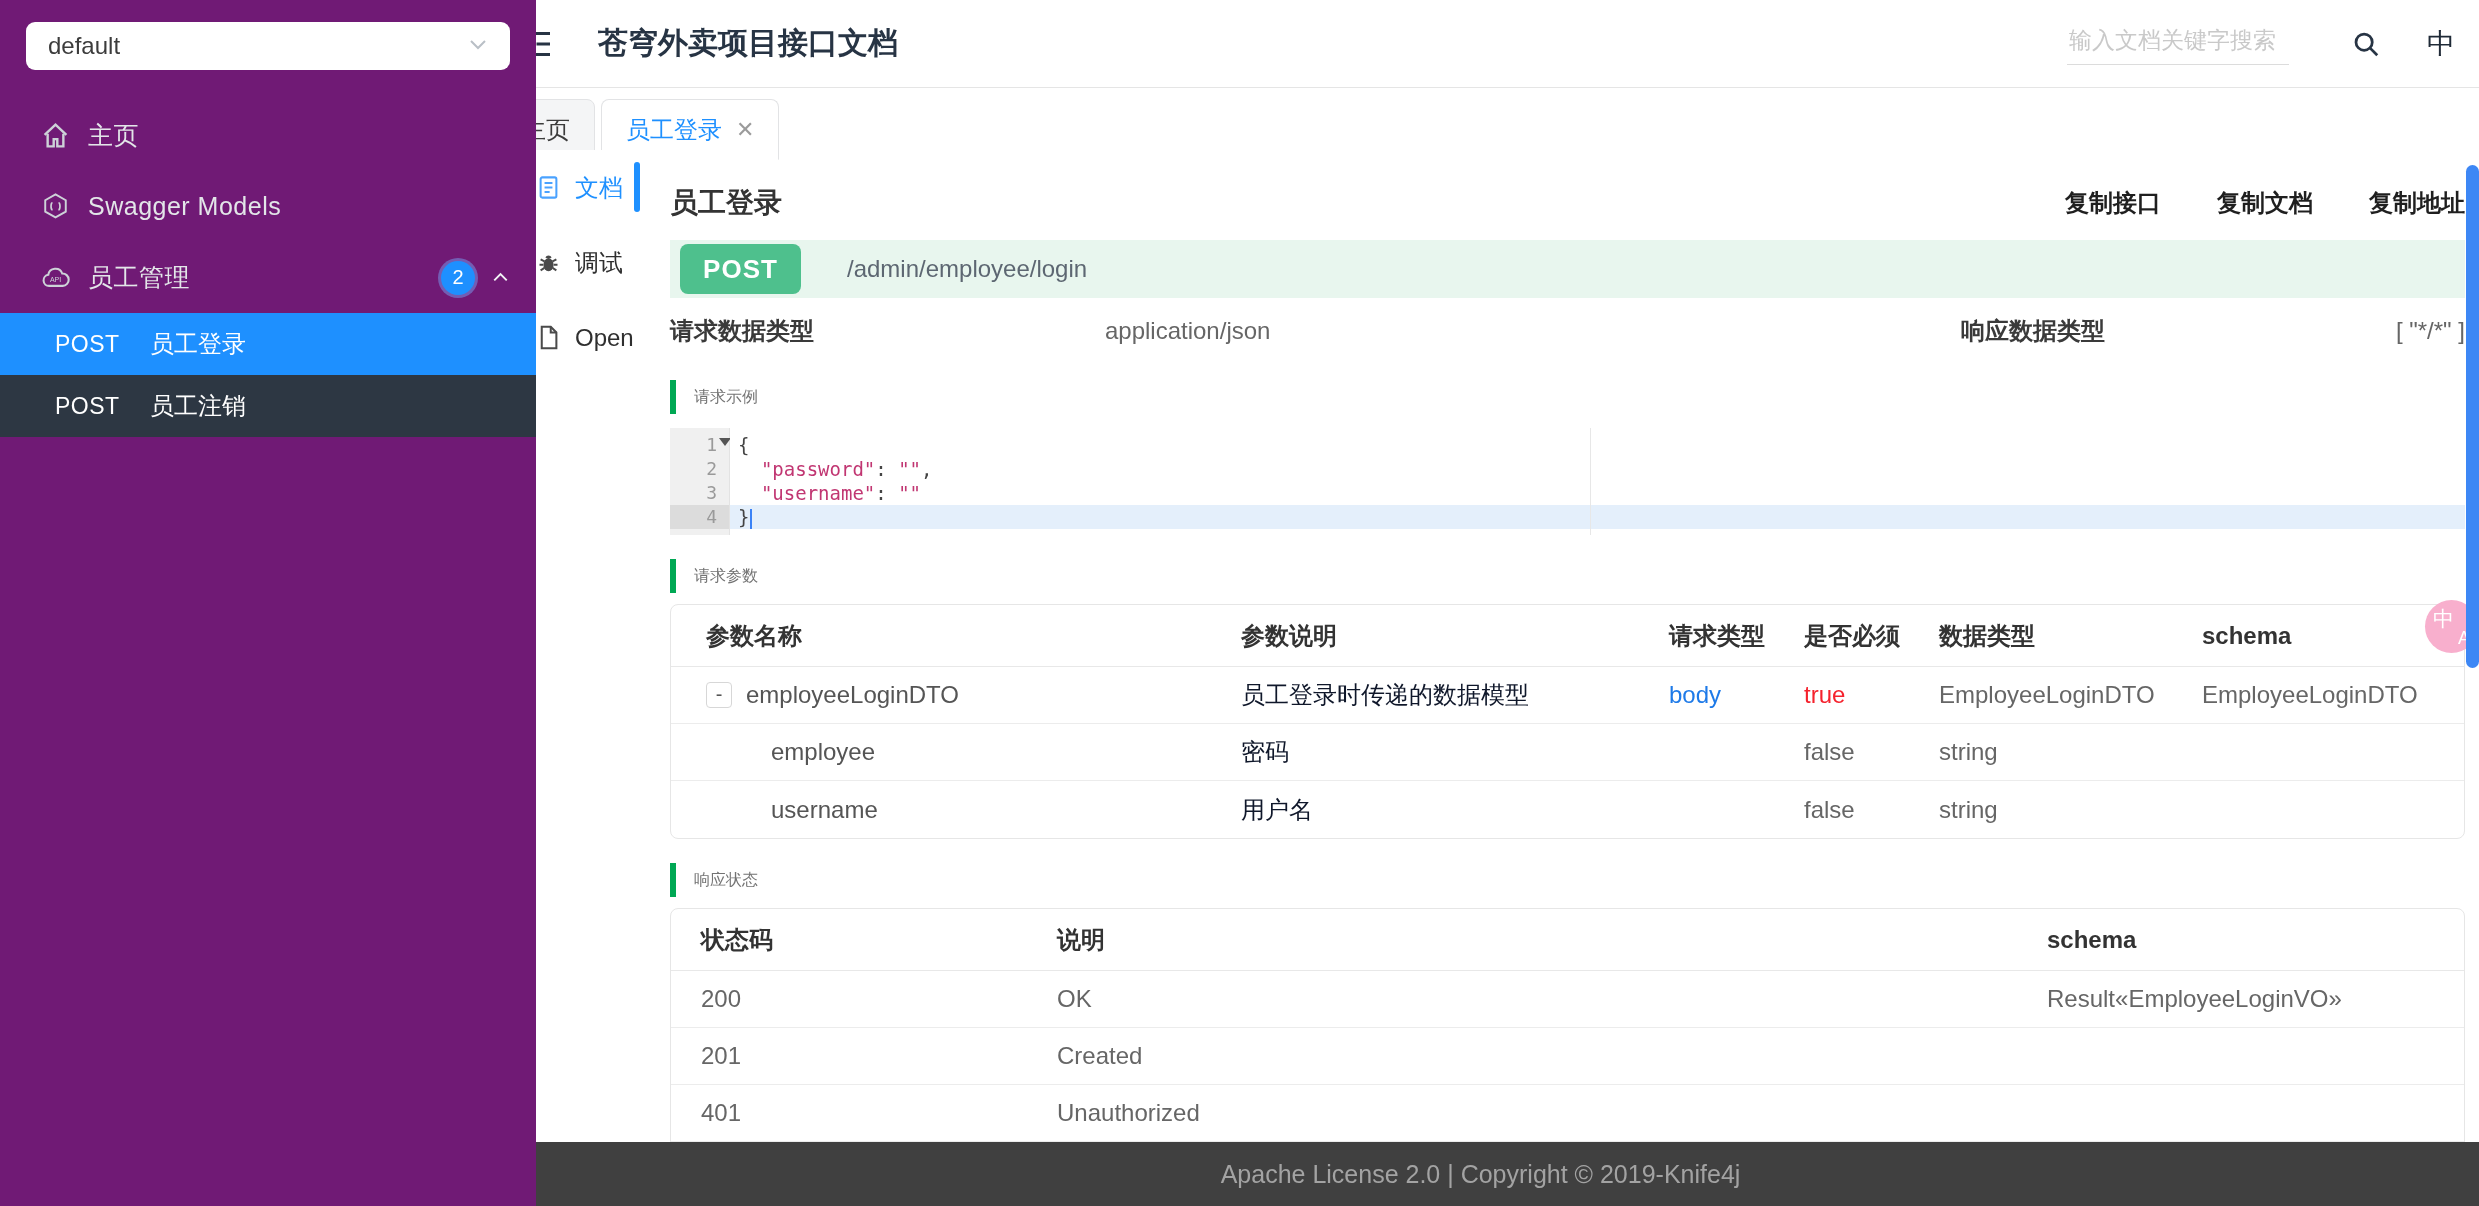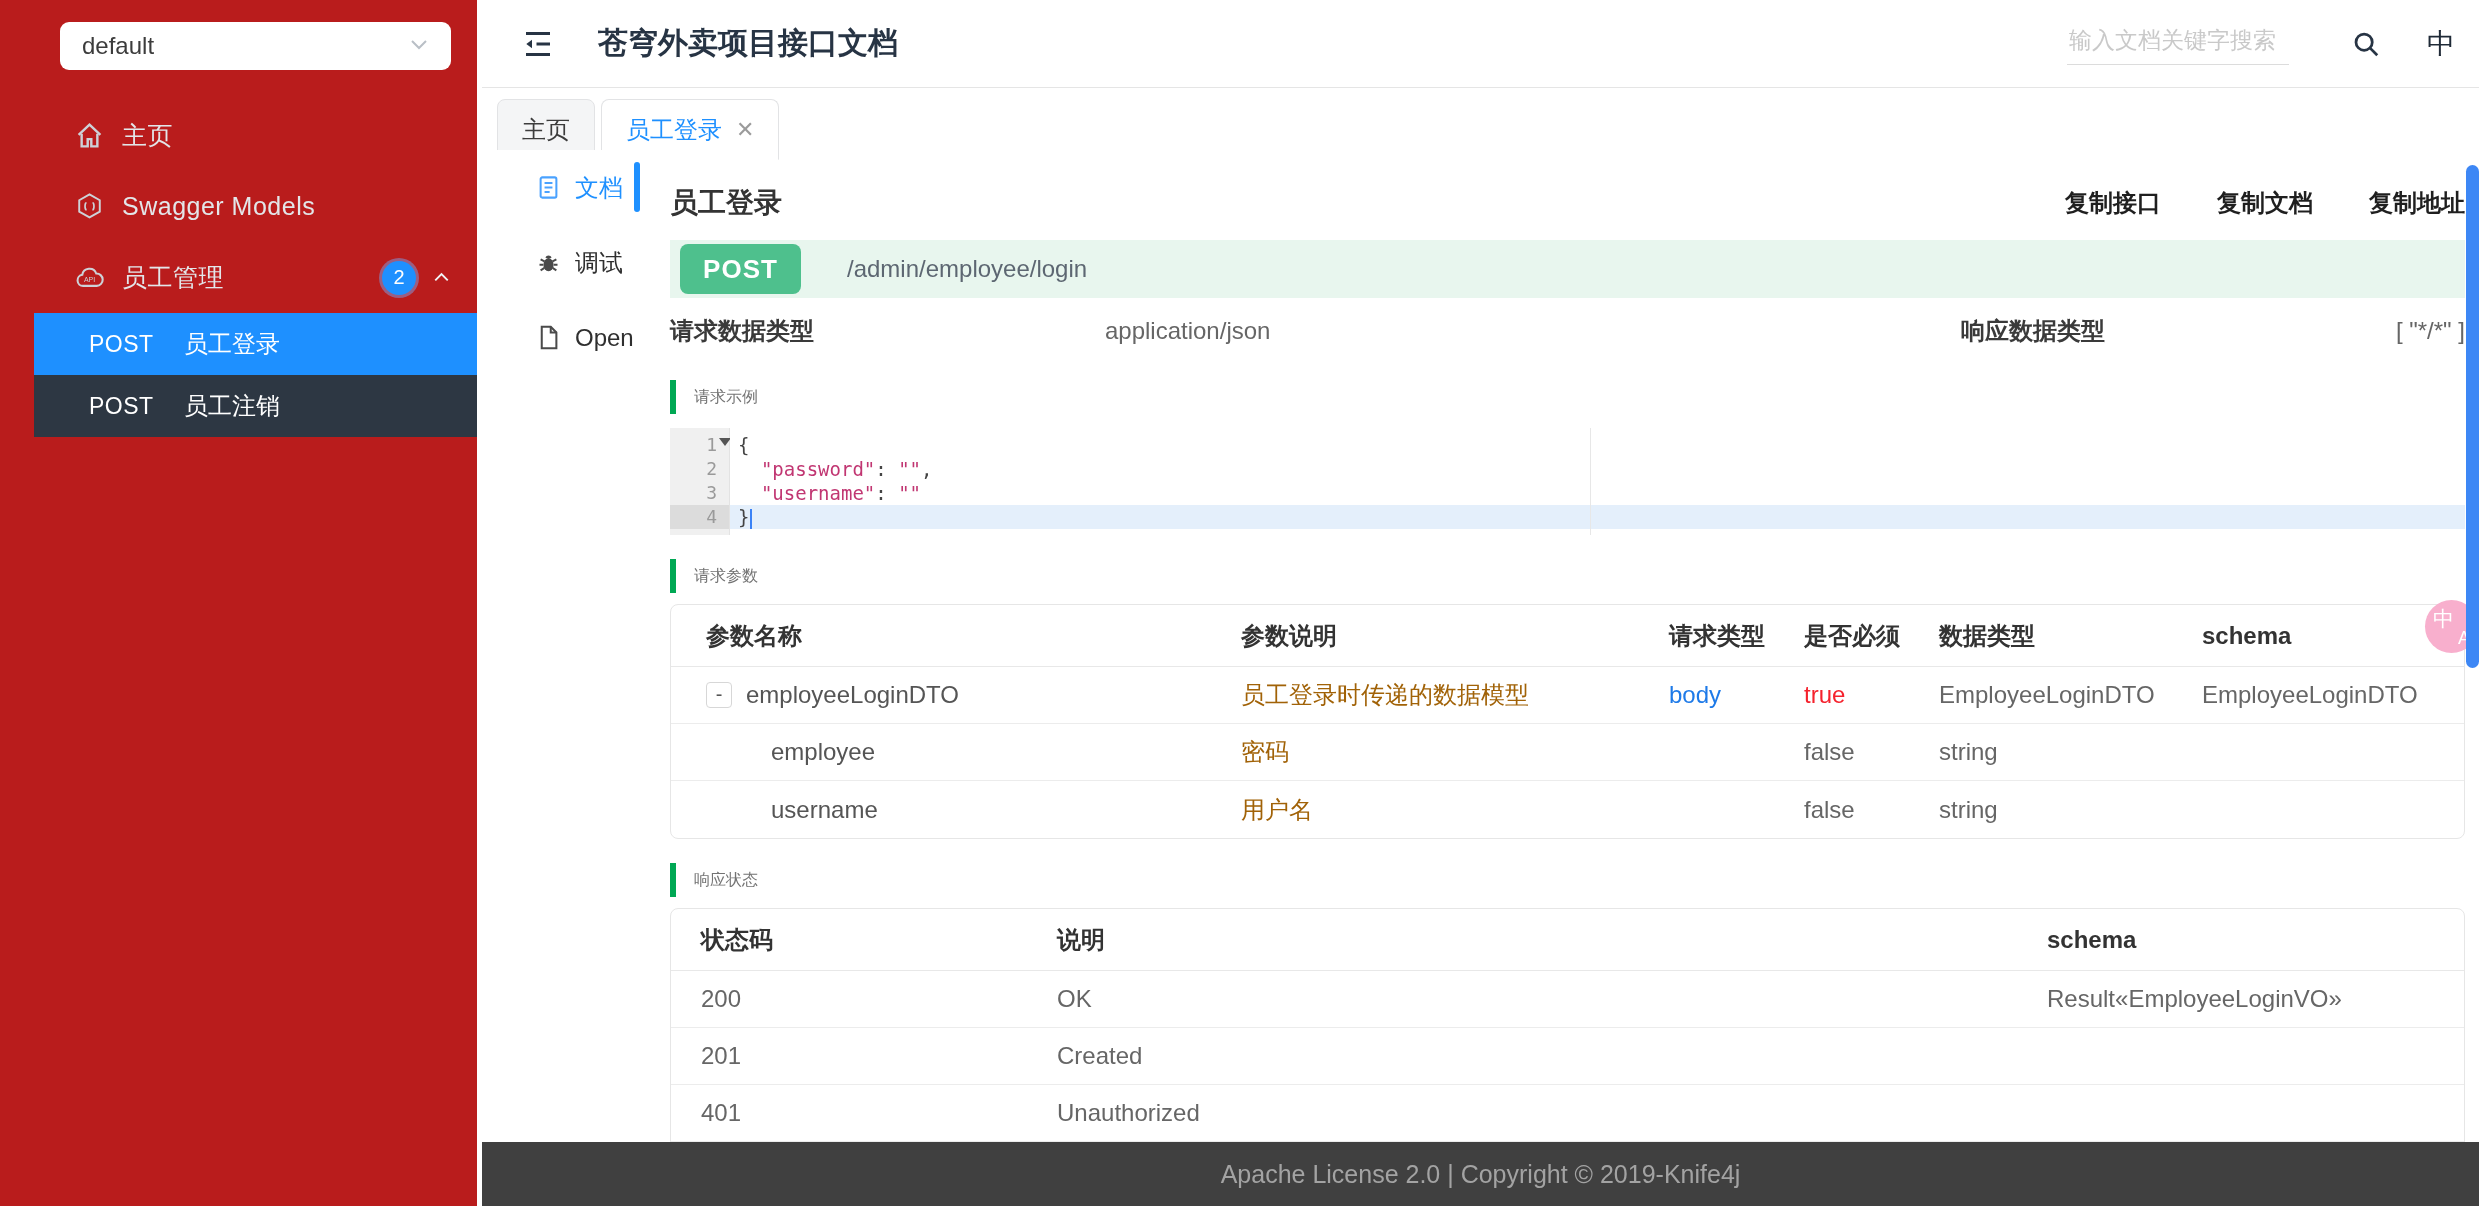--- a/index.html
+++ b/index.html
@@ -1,20 +1,20 @@
 <!DOCTYPE html>
 <html><head>
 <meta charset="utf-8">
 <style>
   * { margin:0; padding:0; box-sizing:border-box; }
   html,body { width:2479px; height:1206px; }
   body { font-family:"Liberation Sans","DejaVu Sans",sans-serif; background:#fff; position:relative; overflow:hidden; color:#333; }
 
   
-  .sidebar { position:absolute; left:0; top:0; width:477px; height:1206px; background:#b91c1c; z-index:10;padding-left:34px; }
+  .sidebar { position:absolute; left:0; top:0; width:536px; height:1206px; background:#701a75; z-index:10; }
   .group-select { margin:22px 26px 30px; height:48px; background:#fff; border-radius:9px; display:flex; align-items:center; justify-content:space-between; padding:0 20px 0 22px; cursor:pointer; }
   .group-select .gs-label { font-size:24px; color:#3c3c3c; }
   .group-select .gs-chev { color:#b9bfc6; }
   .menu { margin-top:28px; }
   .menu-item { height:71px; display:flex; align-items:center; padding:0 24px 0 38px; color:#e3e6e9; cursor:pointer; }
   .mi-icon { width:34px; display:flex; align-items:center; justify-content:center; color:#cdd2d8; margin-right:16px; flex:none; }
   .mi-label { font-size:25px; letter-spacing:.5px; }
   .mi-spacer { flex:1; }
   .badge { width:34px; height:34px; border-radius:50%; background:#1e90ff; box-shadow:0 0 0 3px rgba(120,175,255,.45); color:#fff; font-size:20px; display:flex; align-items:center; justify-content:center; margin-right:14px; }
   .chev { color:#9aa1a8; display:flex; align-items:center; }
@@ -87,21 +87,21 @@
   
   table.k-table { margin-top:11px; width:100%; border-collapse:separate; border-spacing:0; border:1px solid #e6e6e6; border-radius:8px; table-layout:fixed; }
   .k-table th { font-size:24px; font-weight:700; color:#333; text-align:left; height:62px; border-bottom:1px solid #e8e8e8; }
   .k-table td { font-size:24px; color:#666; height:57px; border-bottom:1px solid #ececec; }
   .k-table tr:last-child td { border-bottom:none; }
   .params-table th:nth-child(1), .params-table td:nth-child(1) { width:570px; padding-left:35px; }
   .params-table th:nth-child(2), .params-table td:nth-child(2) { width:428px; }
   .params-table th:nth-child(3), .params-table td:nth-child(3) { width:135px; }
   .params-table th:nth-child(4), .params-table td:nth-child(4) { width:135px; }
   .params-table th:nth-child(5), .params-table td:nth-child(5) { width:263px; }
-  .params-table td:nth-child(2) { color:#a16207; }
+  .params-table td:nth-child(2) { color:#0f172a; }
   .name-cell { display:flex; align-items:center; gap:14px; }
   .name-cell.lvl1 { padding-left:65px; }
   .collapse-box { width:26px; height:26px; border:1px solid #d7d7d7; border-radius:4px; background:#fff; color:#555; font-size:20px; line-height:23px; text-align:center; cursor:pointer; flex:none; }
   .param-name { color:#555; }
   .c-blue { color:#1e7ae8; }
   .c-red { color:#f5222d; }
   .status-table th:nth-child(1), .status-table td:nth-child(1) { width:386px; padding-left:30px; }
   .status-table th:nth-child(2), .status-table td:nth-child(2) { width:990px; }
 
   

